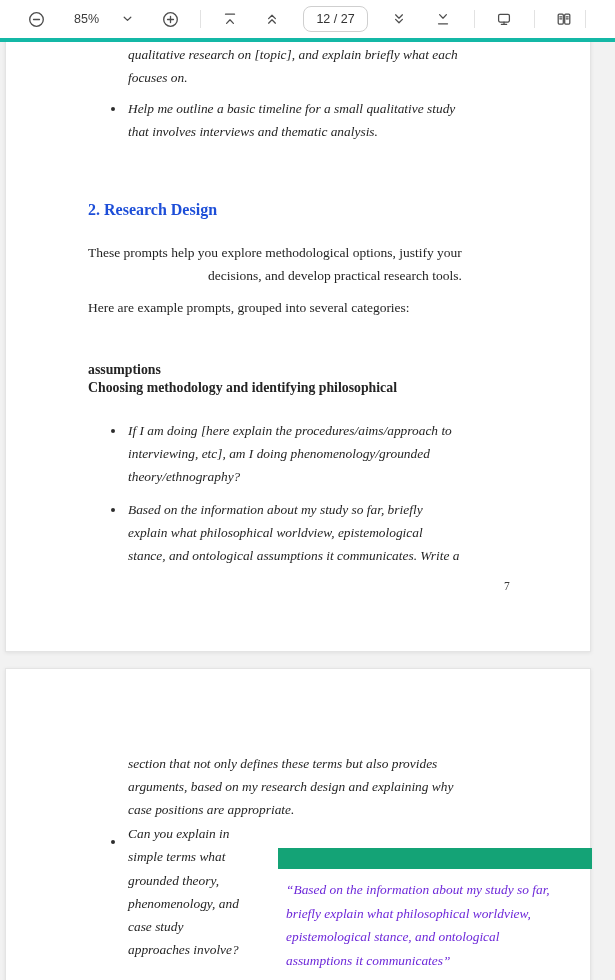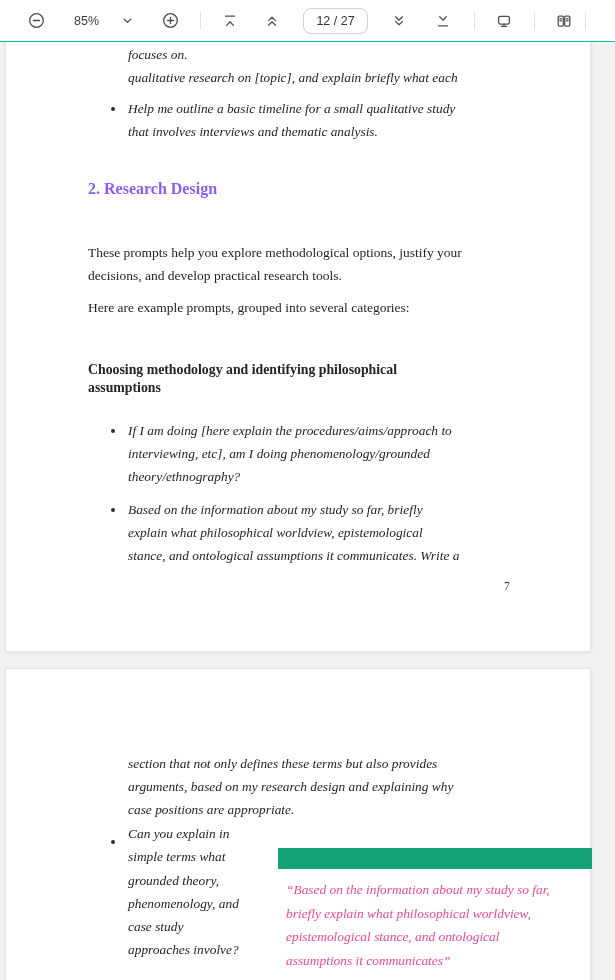--- a/index.html
+++ b/index.html
@@ -1,82 +1,82 @@
 <!DOCTYPE html>
 <html><head>
 <meta charset="utf-8">
 <style>
   html,body{margin:0;padding:0;background:#e9e9e9;}
   .stage{position:relative;width:615px;height:980px;background:#f2f2f2;overflow:hidden;
          font-family:"Liberation Sans",sans-serif;}
   
   .toolbar{position:absolute;top:0;left:0;right:0;height:42px;background:#ffffff;
-           border-bottom:1px solid #14b8a6;display:flex;align-items:center;
+           border-bottom:4px solid #14b8a6;display:flex;align-items:center;
            padding-left:22px;z-index:10;box-sizing:border-box;}
   .tb-btn{width:28px;height:28px;border:none;background:transparent;border-radius:4px;
           display:flex;align-items:center;justify-content:center;padding:0;cursor:pointer;}
   .ic{fill:none;stroke:#4d4d4d;stroke-width:1.25;stroke-linecap:round;stroke-linejoin:round;}
   .tb-divider{width:1px;height:18px;background:#e2e2e2;}
   .zoom-dd{display:flex;align-items:center;justify-content:space-between;width:58px;
            margin-left:24px;cursor:pointer;}
   .zoom-txt{font-size:12.5px;color:#3c3c3c;}
   .page-box{margin-left:17px;width:65px;height:26px;border:1px solid #cfcfcf;border-radius:8px;
             background:#ffffff;display:flex;align-items:center;justify-content:center;
             font-size:12.5px;color:#333;box-sizing:border-box;}
   
   .doc-area{position:absolute;inset:0;}
   .page{position:absolute;left:5px;width:586px;height:772px;background:#ffffff;
         border:1px solid #e4e4e4;box-shadow:0 1px 4px rgba(0,0,0,0.08);box-sizing:border-box;}
   .page-1{top:-120px;}
   .page-2{top:668px;}
   .abs{position:absolute;}
   .lines div{white-space:nowrap;}
   .body-it{font:italic 13.4px/23px "Liberation Serif","DejaVu Serif",serif;color:#242424;}
-  .body{font:13.5px/23px "Liberation Serif","DejaVu Serif",serif;color:#242424;}
+  .body{font:13.5px/23px "Liberation Serif","DejaVu Serif",serif;color:#242424;text-align:right;}
   .subheading{font:bold 13.8px/17.5px "Liberation Serif","DejaVu Serif",serif;color:#242424;}
   .heading{font:bold 16px/18px "Liberation Serif","DejaVu Serif",serif;margin:0;}
-  .quote{font:italic 13.4px/23.7px "Liberation Serif","DejaVu Serif",serif;color:#ec4899;}
+  .quote{font:italic 13.4px/23.7px "Liberation Serif","DejaVu Serif",serif;color:#6d28d9;}
   .narrow{line-height:23.3px;}
   .pagenum{font:11.5px/14px "Liberation Serif","DejaVu Serif",serif;color:#3a3a3a;}
   .dot{width:4px;height:4px;border-radius:50%;background:#2d2d2d;display:block;}
   .teal-bar{width:314px;height:21px;}
 </style>
 </head>
 <body>
 
 <div class="stage">
 
   <div class="doc-area">
 
     <section class="page page-1">
       <div class="lines body-it abs" style="left:122px;top:162px">
+          <div>qualitative research on [topic], and explain briefly what each</div>
           <div>focuses on.</div>
-          <div>qualitative research on [topic], and explain briefly what each</div>
         </div>
 
       <span class="dot abs" style="left:105px;top:226px"></span>
       <div class="lines body-it abs" style="left:122px;top:216px">
           <div>Help me outline a basic timeline for a small qualitative study</div>
           <div>that involves interviews and thematic analysis.</div>
         </div>
 
-      <h2 class="heading abs" style="left: 82px; top: 299px; color: #8b5cf6;">2. Research Design</h2>
+      <h2 class="heading abs" style="left: 82px; top: 320px; color: #1d4ed8;">2. Research Design</h2>
 
       <div class="lines body abs" style="left:82px;top:360px">
           <div>These prompts help you explore methodological options, justify your</div>
           <div>decisions, and develop practical research tools.</div>
         </div>
 
       <div class="lines body abs" style="left:82px;top:415px">
           <div>Here are example prompts, grouped into several categories:</div>
         </div>
 
       <div class="lines subheading abs" style="left:82px;top:480px">
+          <div>assumptions</div>
           <div>Choosing methodology and identifying philosophical</div>
-          <div>assumptions</div>
         </div>
 
       <span class="dot abs" style="left:105px;top:548px"></span>
       <div class="lines body-it abs" style="left:122px;top:538px">
           <div>If I am doing [here explain the procedures/aims/approach to</div>
           <div>interviewing, etc], am I doing phenomenology/grounded</div>
           <div>theory/ethnography?</div>
         </div>
 
       <span class="dot abs" style="left:105px;top:627px"></span>

